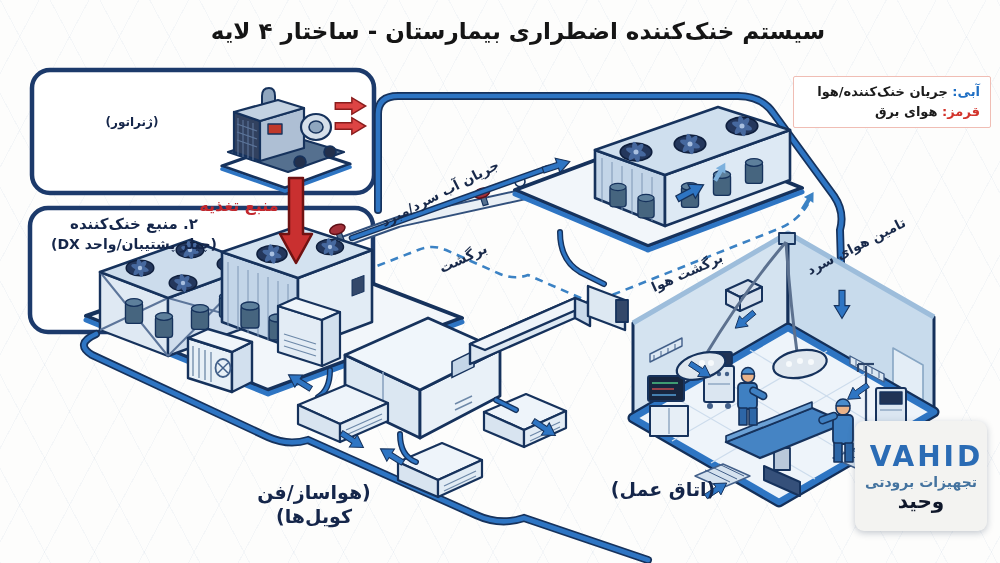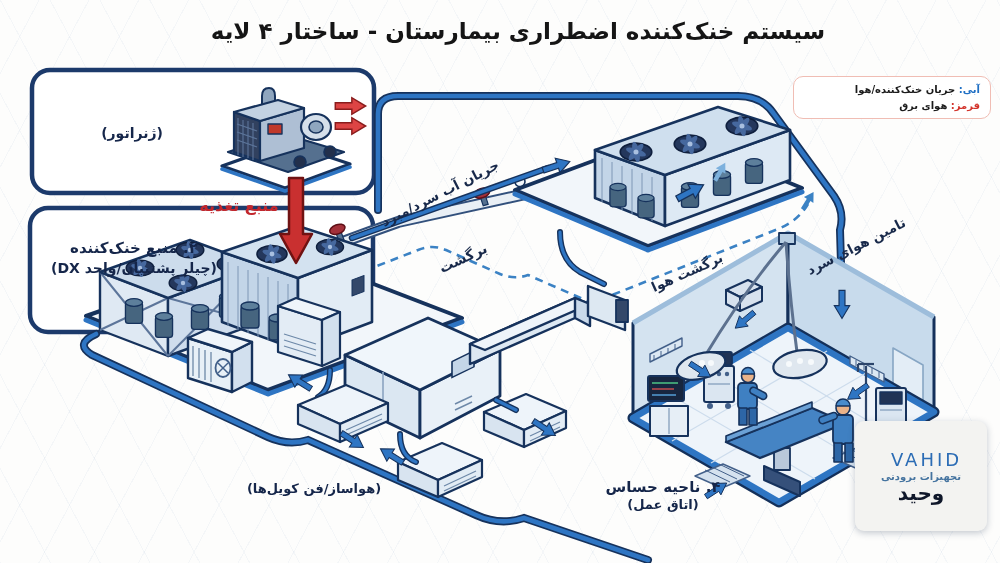--- a/index.html
+++ b/index.html
@@ -12,38 +12,38 @@
       #fdfdfc;
     padding-left: 36px;
   }
   .abs{position:absolute;}
   .title{
     left:0;right:0;top:18px;text-align:center;
     font-size:23px;font-weight:700;color:#151515;direction:rtl;
   }
   .legend{
     left:793px;top:76px;width:198px;box-sizing:border-box;
-    background:#fff;border:1.5px solid #f0bdb4;border-radius:10px;
-    padding:5px 10px;direction:rtl;font-size:10px;font-weight:700;
+    background:#fff;border:1.5px solid #f0bdb4;border-radius:2px;
+    padding:5px 10px;direction:rtl;font-size:13px;font-weight:700;
     color:#1b1b1b;line-height:1.55;
   }
   .legend .blue{color:#1f6fc4;}
   .legend .red{color:#d3342c;}
   .lbl{direction:rtl;color:#15264a;text-align:center;line-height:1.25;}
   .lbl .l1{font-size:15px;font-weight:700;}
-  .lbl .l2{font-size:13px;font-weight:700;}
+  .lbl .l2{font-size:19px;font-weight:700;}
   .rot{white-space:nowrap;font-weight:700;color:#18294a;direction:rtl;}
   .powerlbl{white-space:nowrap;font-size:16px;font-weight:700;color:#c2262c;direction:rtl;}
   .logo-card{
     left:855px;top:421px;width:132px;height:110px;background:#f3f3f1;
     border-radius:9px;box-shadow:0 2px 7px rgba(20,40,70,.25);
     display:flex;flex-direction:column;align-items:center;justify-content:center;
   }
-  .logo-latin{font-size:18px;font-weight:400;color:#2b6cb5;letter-spacing:3px;margin-left:11px;}
-  .logo-tag{font-size:10px;font-weight:700;color:#44739f;direction:rtl;margin-top:1px;}
+  .logo-latin{font-size:28px;font-weight:700;color:#2b6cb5;letter-spacing:3px;margin-left:11px;}
+  .logo-tag{font-size:14px;font-weight:700;color:#44739f;direction:rtl;margin-top:1px;}
   .logo-fa{font-size:20px;font-weight:800;color:#0f172a;direction:rtl;line-height:1.1;}
 </style>
 </head>
 <body>
 
 <div class="stage">
 
   <svg class="abs" style="left:0;top:0" width="1000" height="563" viewBox="0 0 1000 563">
     <defs>
       <path id="barrow" d="M-16,-3.5 L2,-3.5 L2,-9 L17,0 L2,9 L2,3.5 L-16,3.5 Z"></path>
@@ -431,44 +431,43 @@
   </svg>
 
   <div class="abs title">سیستم خنک‌کننده اضطراری بیمارستان - ساختار ۴ لایه</div>
 
   <div class="abs legend">
     <div><span class="blue">آبی:</span><span> جریان خنک‌کننده/هوا</span></div>
     <div><span class="red">قرمز:</span><span> هوای برق</span></div>
   </div>
 
   <div class="abs lbl" style="left:46px;top:104px;width:172px;">
-    <div class="l2" style="font-size:14px;margin-top:21px;">(ژنراتور)</div>
+    <div class="l2" style="font-size:12px;margin-top:11px;">(ژنراتور)</div>
   </div>
 
   <div class="abs powerlbl" style="left:196px;top:196px;width:86px;text-align:center;">منبع تغذیه</div>
 
-  <div class="abs lbl" style="left:36px;top:215px;width:196px;margin-top:24px;">
+  <div class="abs lbl" style="left:36px;top:215px;width:196px;">
     <div class="l1">۲. منبع خنک‌کننده</div>
     <div class="l2" style="font-size:14px;margin-top:2px;">(چیلر پشتیبان/واحد DX)</div>
   </div>
 
   <div class="abs rot" style="left:440px;top:193px;font-size:13.5px;transform:translate(-50%,-50%) rotate(-27deg);">جریان آب سرد/مبرد</div>
 
   <div class="abs rot" style="left:463px;top:258px;font-size:14px;transform:translate(-50%,-50%) rotate(-25deg);">برگشت</div>
 
   <div class="abs rot" style="left:856px;top:246px;font-size:13.5px;transform:translate(-50%,-50%) rotate(-27deg);">تامین هوای سرد</div>
 
   <div class="abs rot" style="left:687px;top:272px;font-size:13.5px;transform:translate(-50%,-50%) rotate(-24deg);">برگشت هوا</div>
 
   <div class="abs lbl" style="left:228px;top:481px;width:172px;">
     <div class="l2">(هواساز/فن کویل‌ها)</div>
   </div>
 
   <div class="abs lbl" style="left:590px;top:478px;width:146px;">
-    <div class="l1">۴. ناحیه حساس</div>
     <div class="l2">(اتاق عمل)</div>
   </div>
 
   <div class="abs logo-card">
     <div class="logo-latin">VAHID</div>
     <div class="logo-tag">تجهیزات برودتی</div>
     <div class="logo-fa">وحید</div>
   </div>
 
 </div>

